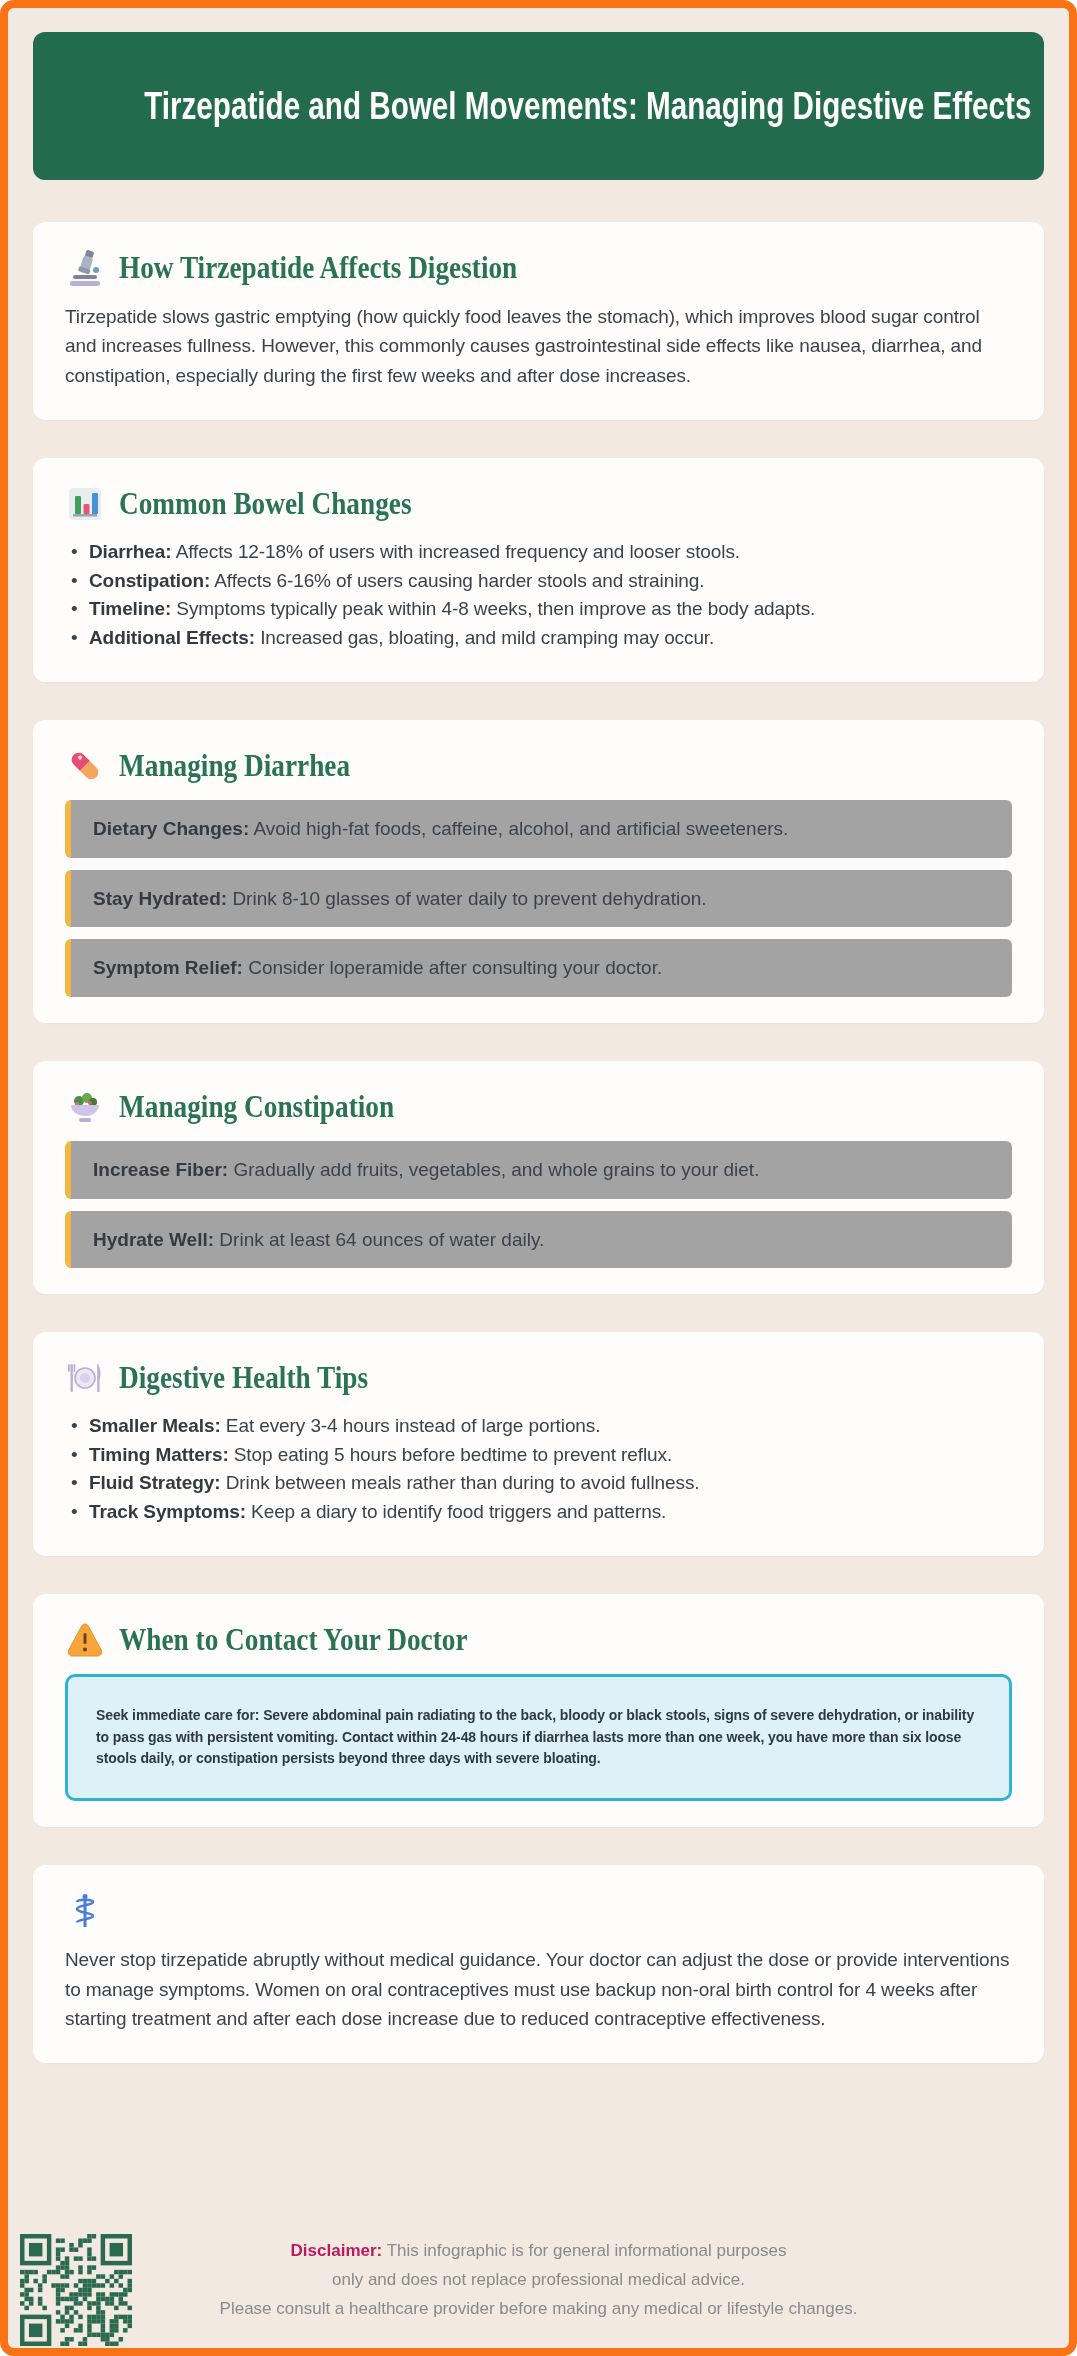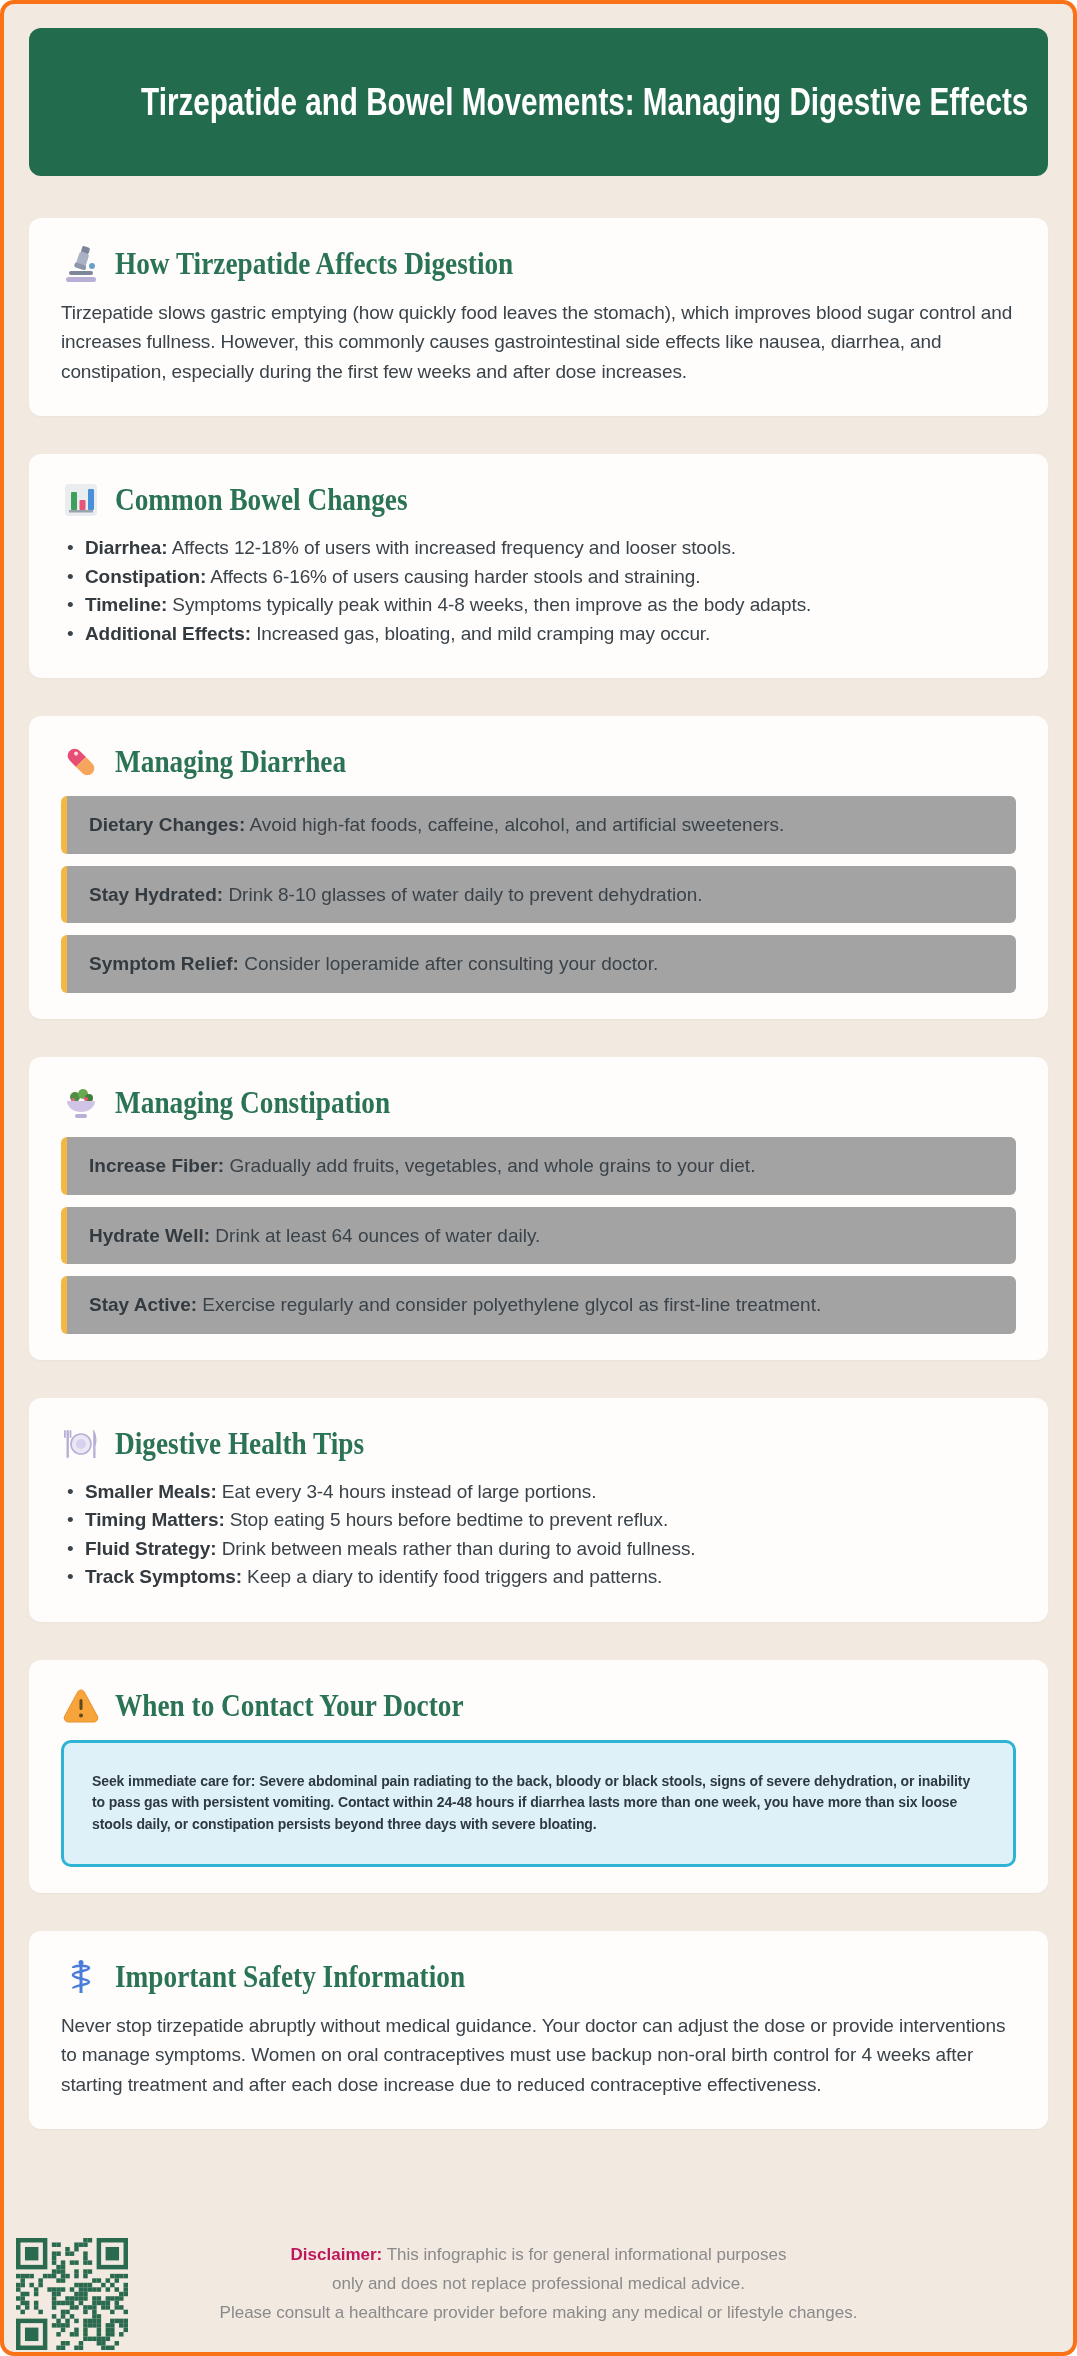--- a/index.html
+++ b/index.html
@@ -1,21 +1,21 @@
 <!DOCTYPE html>
 <html><head>
 <meta charset="utf-8">
 <style>
   * { box-sizing: border-box; }
   html, body { margin: 0; padding: 0; background: #ffffff; }
   .page {
     position: relative;
     width: 1077px; height: 2356px;
     background: #f2e9e1;
-    border: 4px solid #f97316;
+    border: 8px solid #f97316;
     border-radius: 14px;
     overflow: hidden;
     font-family: "Liberation Sans", sans-serif;
     padding: 24px 25px 0 25px;
   }
   .hero {
     background: #236b4d;
     border-radius: 12px;
     height: 148px;
     display: flex; align-items: center; justify-content: center;
@@ -151,23 +151,20 @@
           </svg>
       </span>
       <h2><span class="cond">Managing Constipation</span></h2>
     </div>
     <div class="tip">
         <p><span class="lbl">Increase Fiber:</span> <span>Gradually add fruits, vegetables, and whole grains to your diet.</span></p>
       </div>
     <div class="tip">
         <p><span class="lbl">Hydrate Well:</span> <span>Drink at least 64 ounces of water daily.</span></p>
       </div>
-    <div class="tip">
-        <p><span class="lbl">Stay Active:</span> <span>Exercise regularly and consider polyethylene glycol as first-line treatment.</span></p>
-      </div>
   </section>
 
   <section class="card">
     <div class="h-row">
       <span class="icon">
         <svg viewBox="0 0 40 40">
             <g fill="#b9aed6">
               <rect x="5.5" y="6" width="2.4" height="28" rx="1.2"></rect>
               <rect x="3" y="6" width="1.8" height="8" rx="0.9"></rect>
               <rect x="8.6" y="6" width="1.8" height="8" rx="0.9"></rect>
@@ -205,21 +202,20 @@
 
   <section class="card">
     <div class="h-row">
       <span class="icon">
         <svg viewBox="0 0 40 40" fill="none" stroke="#4a7dd9">
             <line x1="20" y1="5" x2="20" y2="36" stroke-width="3"></line>
             <circle cx="20" cy="5.5" r="2.5" fill="#4a7dd9" stroke="none"></circle>
             <path d="M12 11 C12 8 28 8 28 11 C28 14.5 12 14 12 18 C12 22 28 21.5 28 25 C28 28.5 12 28 12 31.5" stroke-width="2.6"></path>
           </svg>
       </span>
-      <h2><span class="cond">Important Safety Information</span></h2>
     </div>
     <p class="body">Never stop tirzepatide abruptly without medical guidance. Your doctor can adjust the dose or provide interventions to manage symptoms. Women on oral contraceptives must use backup non-oral birth control for 4 weeks after starting treatment and after each dose increase due to reduced contraceptive effectiveness.</p>
   </section>
 
   <footer class="footer">
     <svg id="qr" class="qr" viewBox="0 0 25 25">
         <rect x="15" y="0" width="1" height="1" fill="#2a6a4f"></rect>
         <rect x="16" y="0" width="1" height="1" fill="#2a6a4f"></rect>
         <rect x="8" y="1" width="1" height="1" fill="#2a6a4f"></rect>
         <rect x="9" y="1" width="1" height="1" fill="#2a6a4f"></rect>

